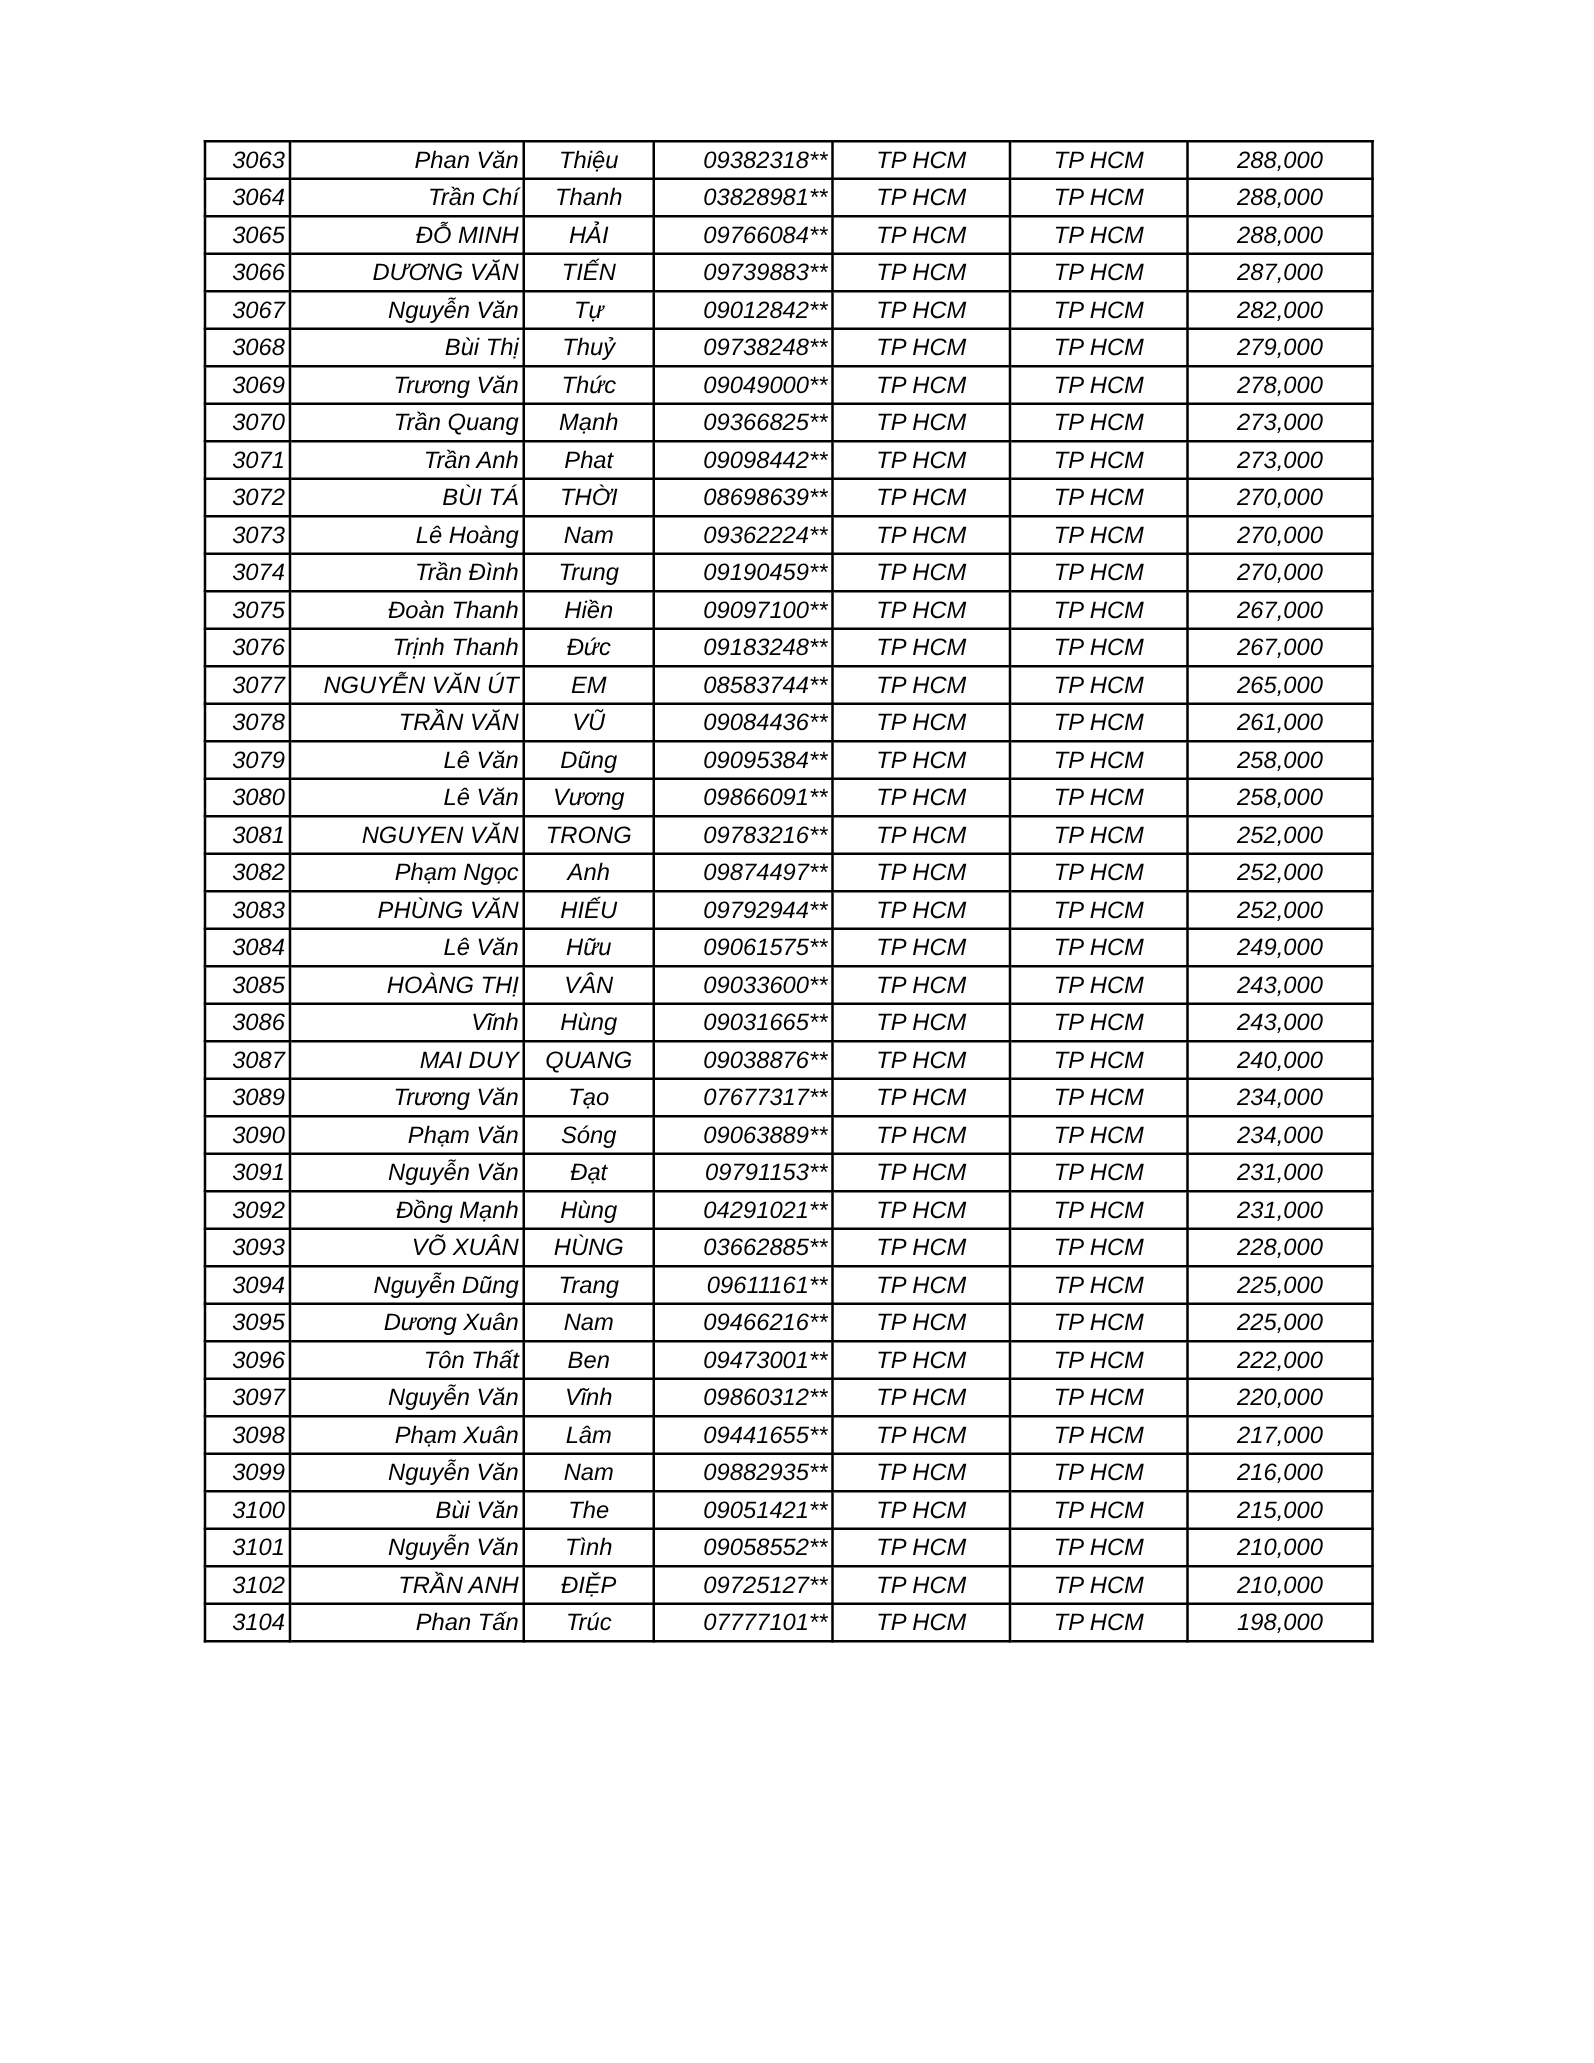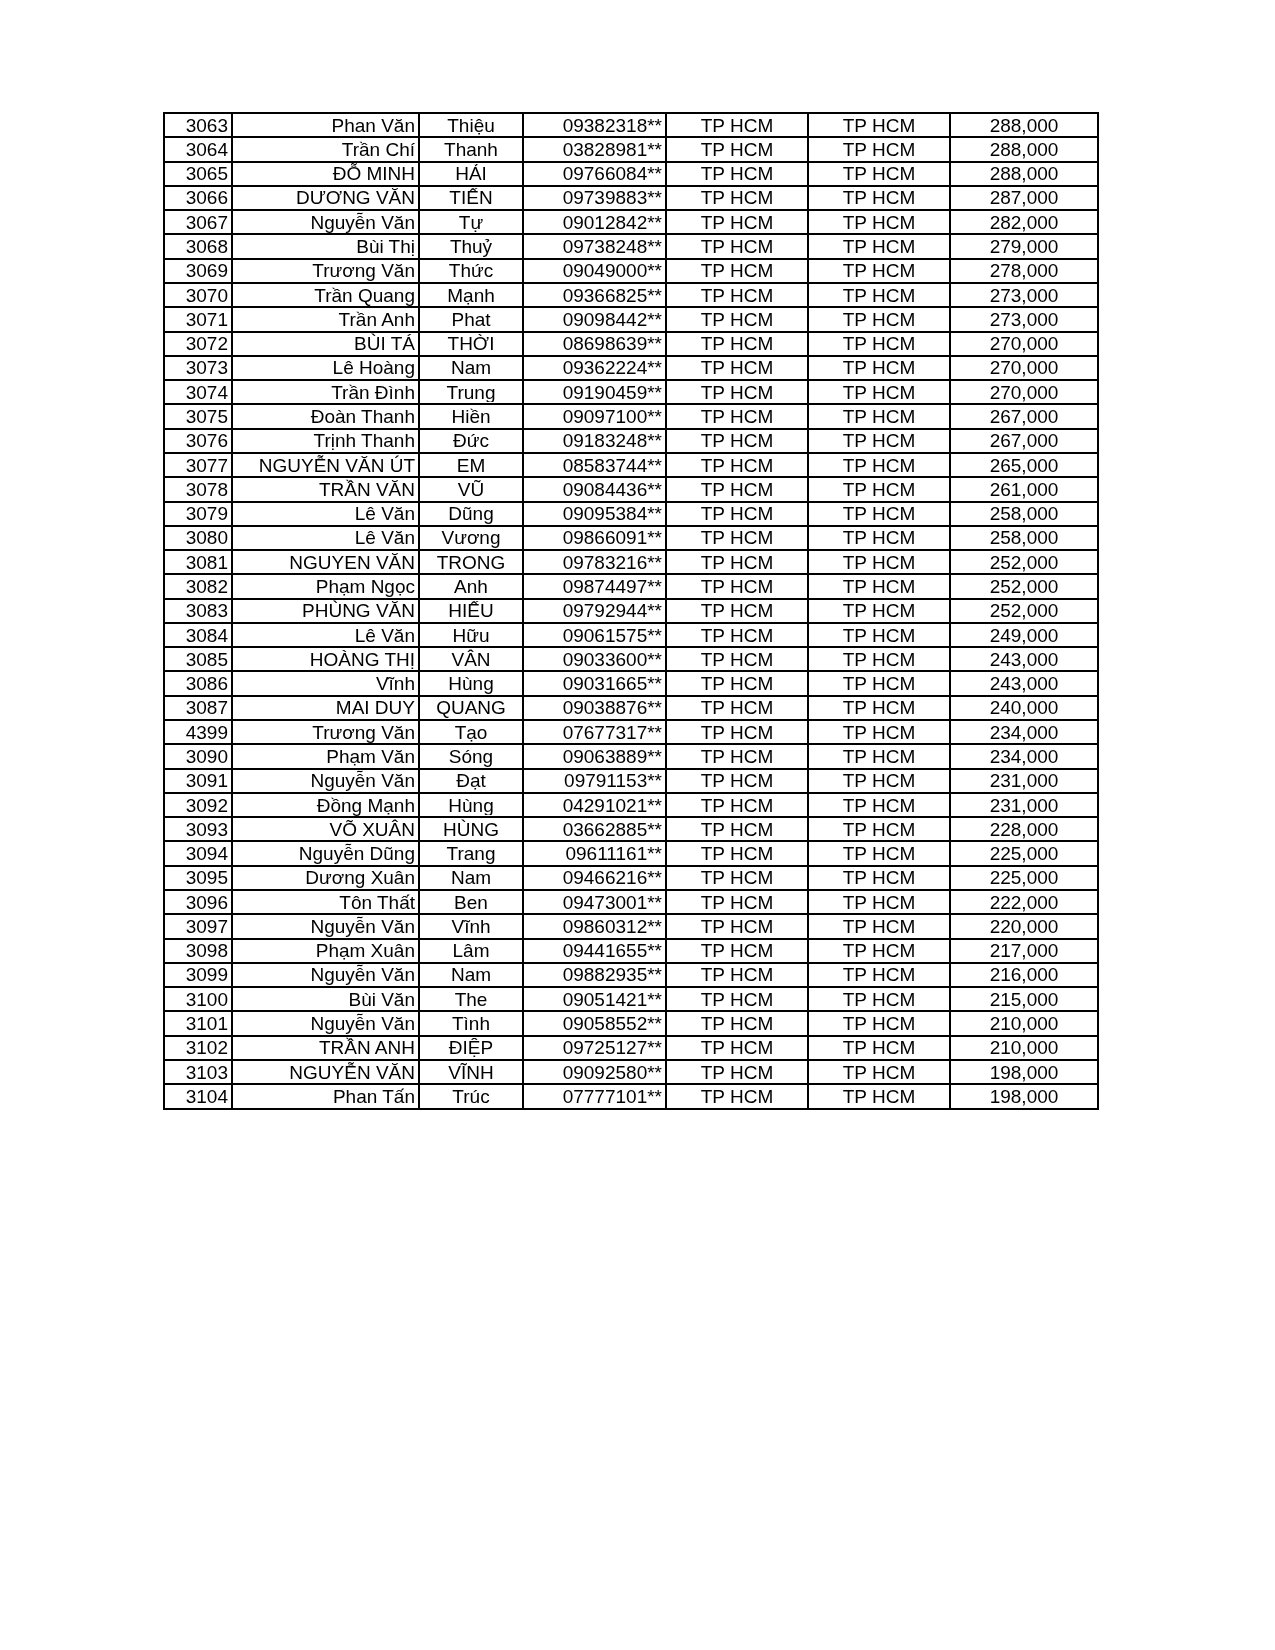--- a/index.html
+++ b/index.html
@@ -18,23 +18,24 @@
     width: 1275px;
     height: 1650px;
     background: #ffffff;
     overflow: hidden;
   }
   table.data-table {
     position: absolute;
     left: 163px;
     top: 112px;
     width: 936px;
-    height: 998px;
+    height: 1202px;
     border-collapse: collapse;
     table-layout: fixed;
+    font-style: italic;
   }
   table.data-table td {
     border: 2px solid #000000;
     font-size: 19px;
     line-height: 1;
     padding: 0 3px;
     white-space: nowrap;
     overflow: hidden;
     vertical-align: middle;
   }
@@ -280,21 +281,21 @@
         <tr>
           <td class="col-id">3087</td>
           <td class="col-last_name">MAI DUY</td>
           <td class="col-first_name">QUANG</td>
           <td class="col-phone">09038876**</td>
           <td class="col-province">TP HCM</td>
           <td class="col-city">TP HCM</td>
           <td class="col-amount">240,000</td>
         </tr>
         <tr>
-          <td class="col-id">4399</td>
+          <td class="col-id">3089</td>
           <td class="col-last_name">Trương Văn</td>
           <td class="col-first_name">Tạo</td>
           <td class="col-phone">07677317**</td>
           <td class="col-province">TP HCM</td>
           <td class="col-city">TP HCM</td>
           <td class="col-amount">234,000</td>
         </tr>
         <tr>
           <td class="col-id">3090</td>
           <td class="col-last_name">Phạm Văn</td>
@@ -404,29 +405,20 @@
           <td class="col-amount">210,000</td>
         </tr>
         <tr>
           <td class="col-id">3102</td>
           <td class="col-last_name">TRẦN ANH</td>
           <td class="col-first_name">ĐIỆP</td>
           <td class="col-phone">09725127**</td>
           <td class="col-province">TP HCM</td>
           <td class="col-city">TP HCM</td>
           <td class="col-amount">210,000</td>
-        </tr>
-        <tr>
-          <td class="col-id">3103</td>
-          <td class="col-last_name">NGUYỄN VĂN</td>
-          <td class="col-first_name">VĨNH</td>
-          <td class="col-phone">09092580**</td>
-          <td class="col-province">TP HCM</td>
-          <td class="col-city">TP HCM</td>
-          <td class="col-amount">198,000</td>
         </tr>
         <tr>
           <td class="col-id">3104</td>
           <td class="col-last_name">Phan Tấn</td>
           <td class="col-first_name">Trúc</td>
           <td class="col-phone">07777101**</td>
           <td class="col-province">TP HCM</td>
           <td class="col-city">TP HCM</td>
           <td class="col-amount">198,000</td>
         </tr>

